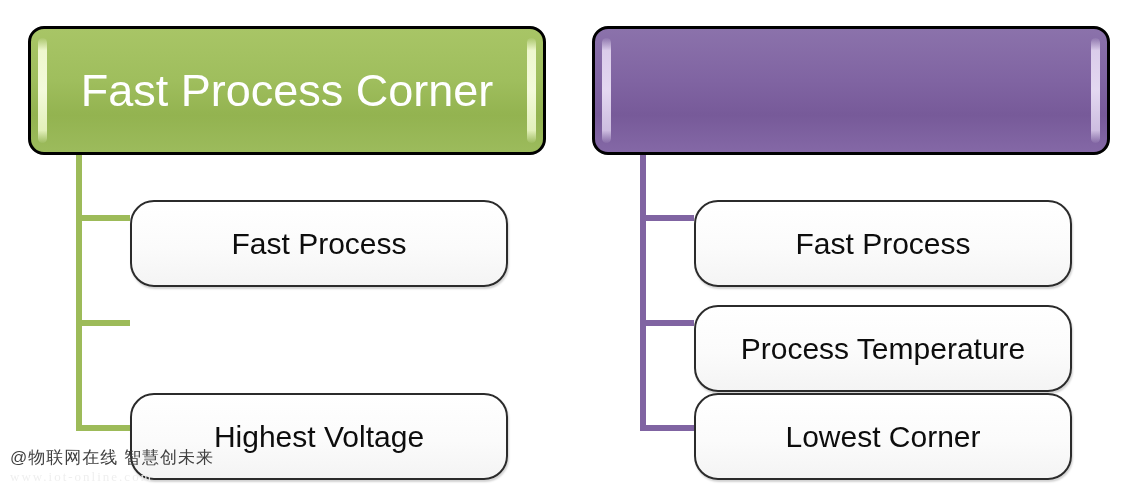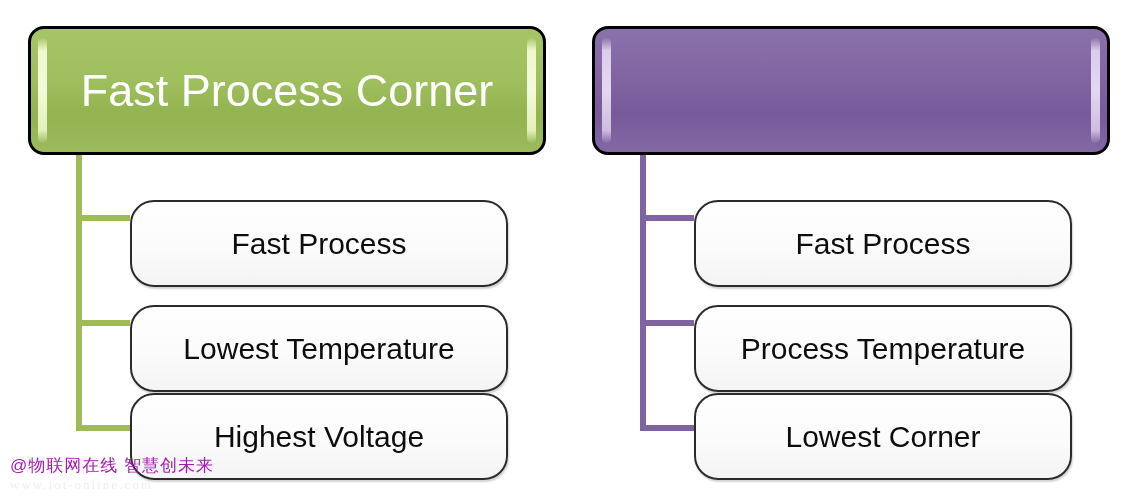--- a/index.html
+++ b/index.html
@@ -145,25 +145,24 @@
     position: absolute;
     left: 10px;
     top: 448px;
     width: 300px;
     z-index: 0;
     pointer-events: none;
     user-select: none;
   }
   .wm-line1 {
     font-size: 17px;
-    color: #a21caf;
+    color: #404040;
     letter-spacing: 1px;
     line-height: 20px;
     white-space: nowrap;
-    margin-top: 8px;
   }
   .wm-line2 {
     font-size: 13px;
     color: #efefef;
     letter-spacing: 2px;
     line-height: 17px;
     white-space: nowrap;
     font-family: Liberation Serif, serif;
   }
 </style>
@@ -181,23 +180,20 @@
 
     <div class="parent-box green">
       <span class="gloss l"></span>
       <span class="gloss r"></span>
       <span class="parent-label">Fast Process Corner</span>
     </div>
 
     <div class="child-box c0">
       <span class="child-label">Fast Process</span>
     </div>
-    <div class="child-box c1">
-      <span class="child-label">Lowest Temperature</span>
-    </div>
     <div class="child-box c2">
       <span class="child-label">Highest Voltage</span>
     </div>
   </div>
 
   <div class="branch right">
 
     <div class="conn-v"></div>
     <div class="conn-h h0"></div>
     <div class="conn-h h1"></div>

